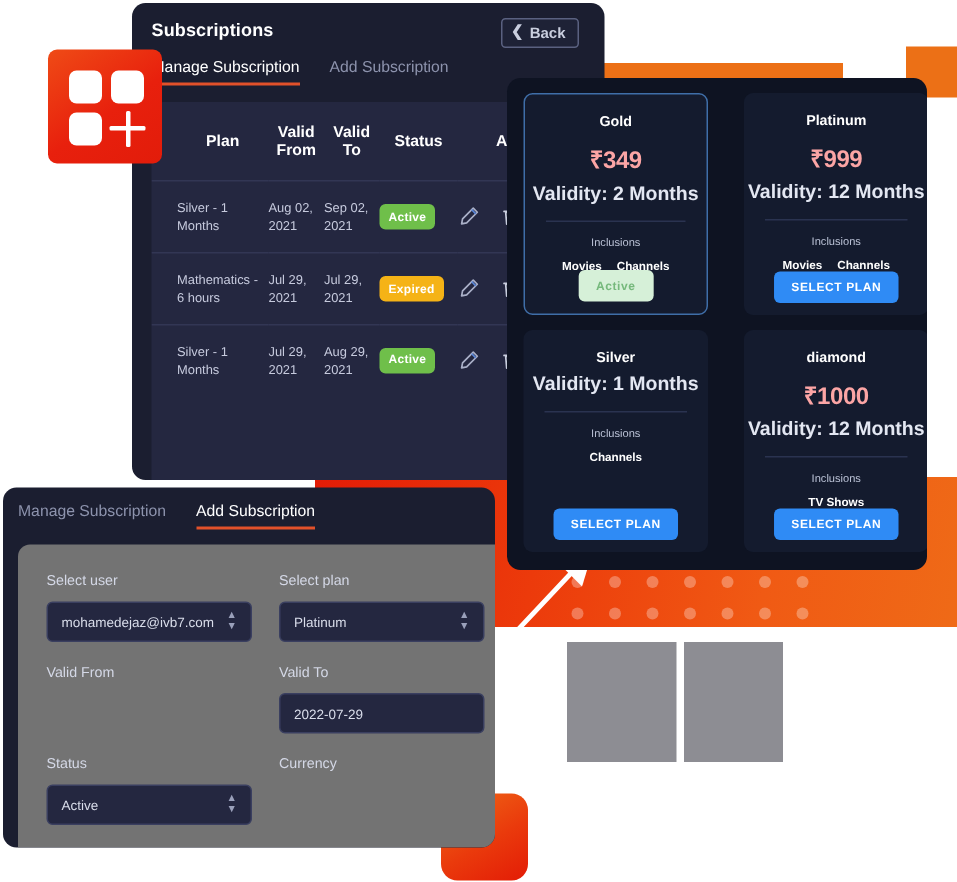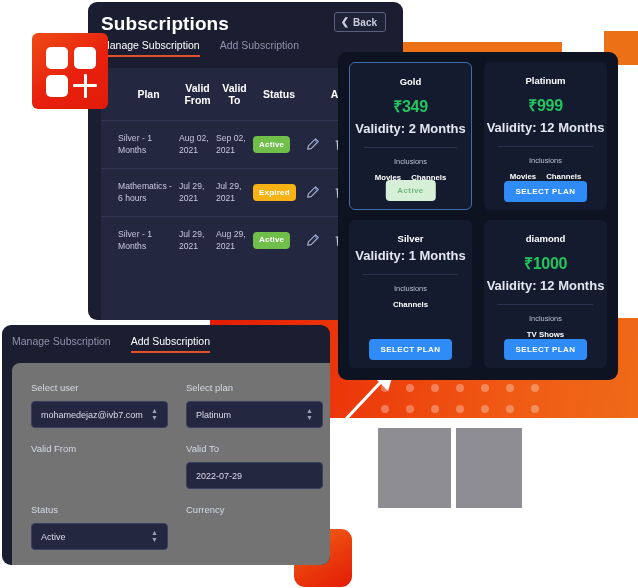--- a/index.html
+++ b/index.html
@@ -104,21 +104,21 @@
     left: 88px; top: 2px;
     width: 315px; height: 318px;
     background: #1b1e30;
     border-radius: 9px 9px 9px 9px;
     z-index: 5;
     overflow: hidden;
   }
   #panel-title {
     position: absolute;
     left: 13px; top: 11px;
-    font-size: 19px;
+    font-size: 12px;
     font-weight: bold;
     color: #ffffff;
     letter-spacing: .1px;
   }
   #back-button {
     position: absolute;
     right: 17px; top: 10px;
     height: 18px;
     padding: 0 8px 0 6px;
     display: flex;
@@ -229,21 +229,21 @@
     border-radius: 9px;
     z-index: 10;
     overflow: hidden;
   }
   #plans-grid {
     position: absolute;
     left: 11px; top: 10px;
     display: grid;
     grid-template-columns: 123px 123px;
     grid-template-rows: 148px 148px;
-    gap: 10px 12px;
+    gap: 10px 24px;
   }
   .plan-card {
     background: #141b2e;
     border-radius: 6px;
     position: relative;
     padding: 0;
   }
   .plan-card.highlight {
     border: 1px solid #3f6ea8;
   }
@@ -251,21 +251,21 @@
     text-align: center;
     font-size: 9.5px;
     font-weight: bold;
     color: #ffffff;
     margin-top: 13px;
   }
   .plan-price {
     text-align: center;
     font-size: 16px;
     font-weight: bold;
-    color: #22c55e;
+    color: #fca5a5;
     margin-top: 8px;
     letter-spacing: -.3px;
   }
   .plan-validity {
     text-align: center;
     font-size: 13px;
     font-weight: bold;
     color: #e3e7f2;
     margin-top: 4px;
   }

